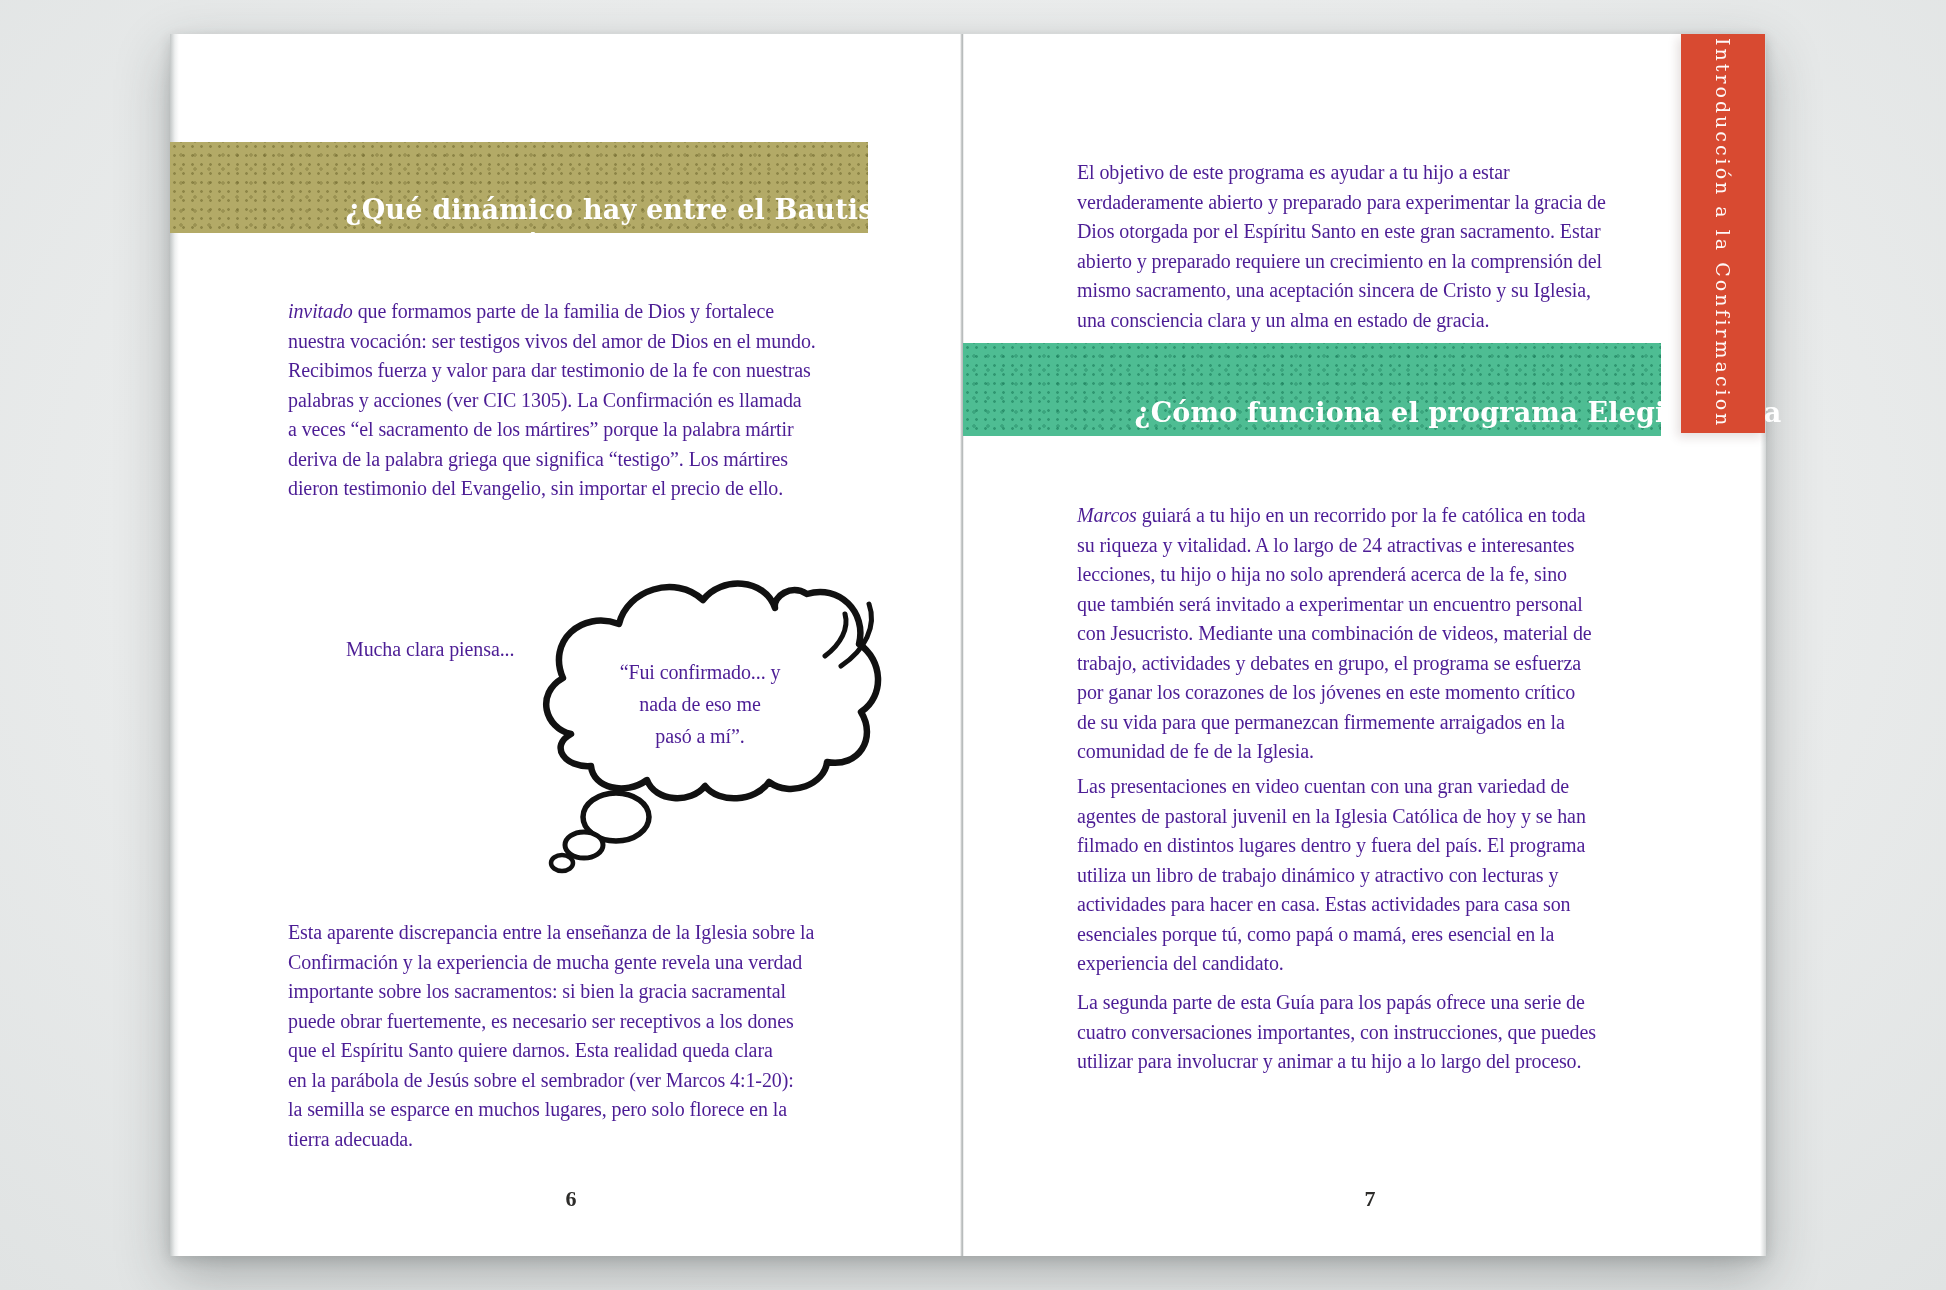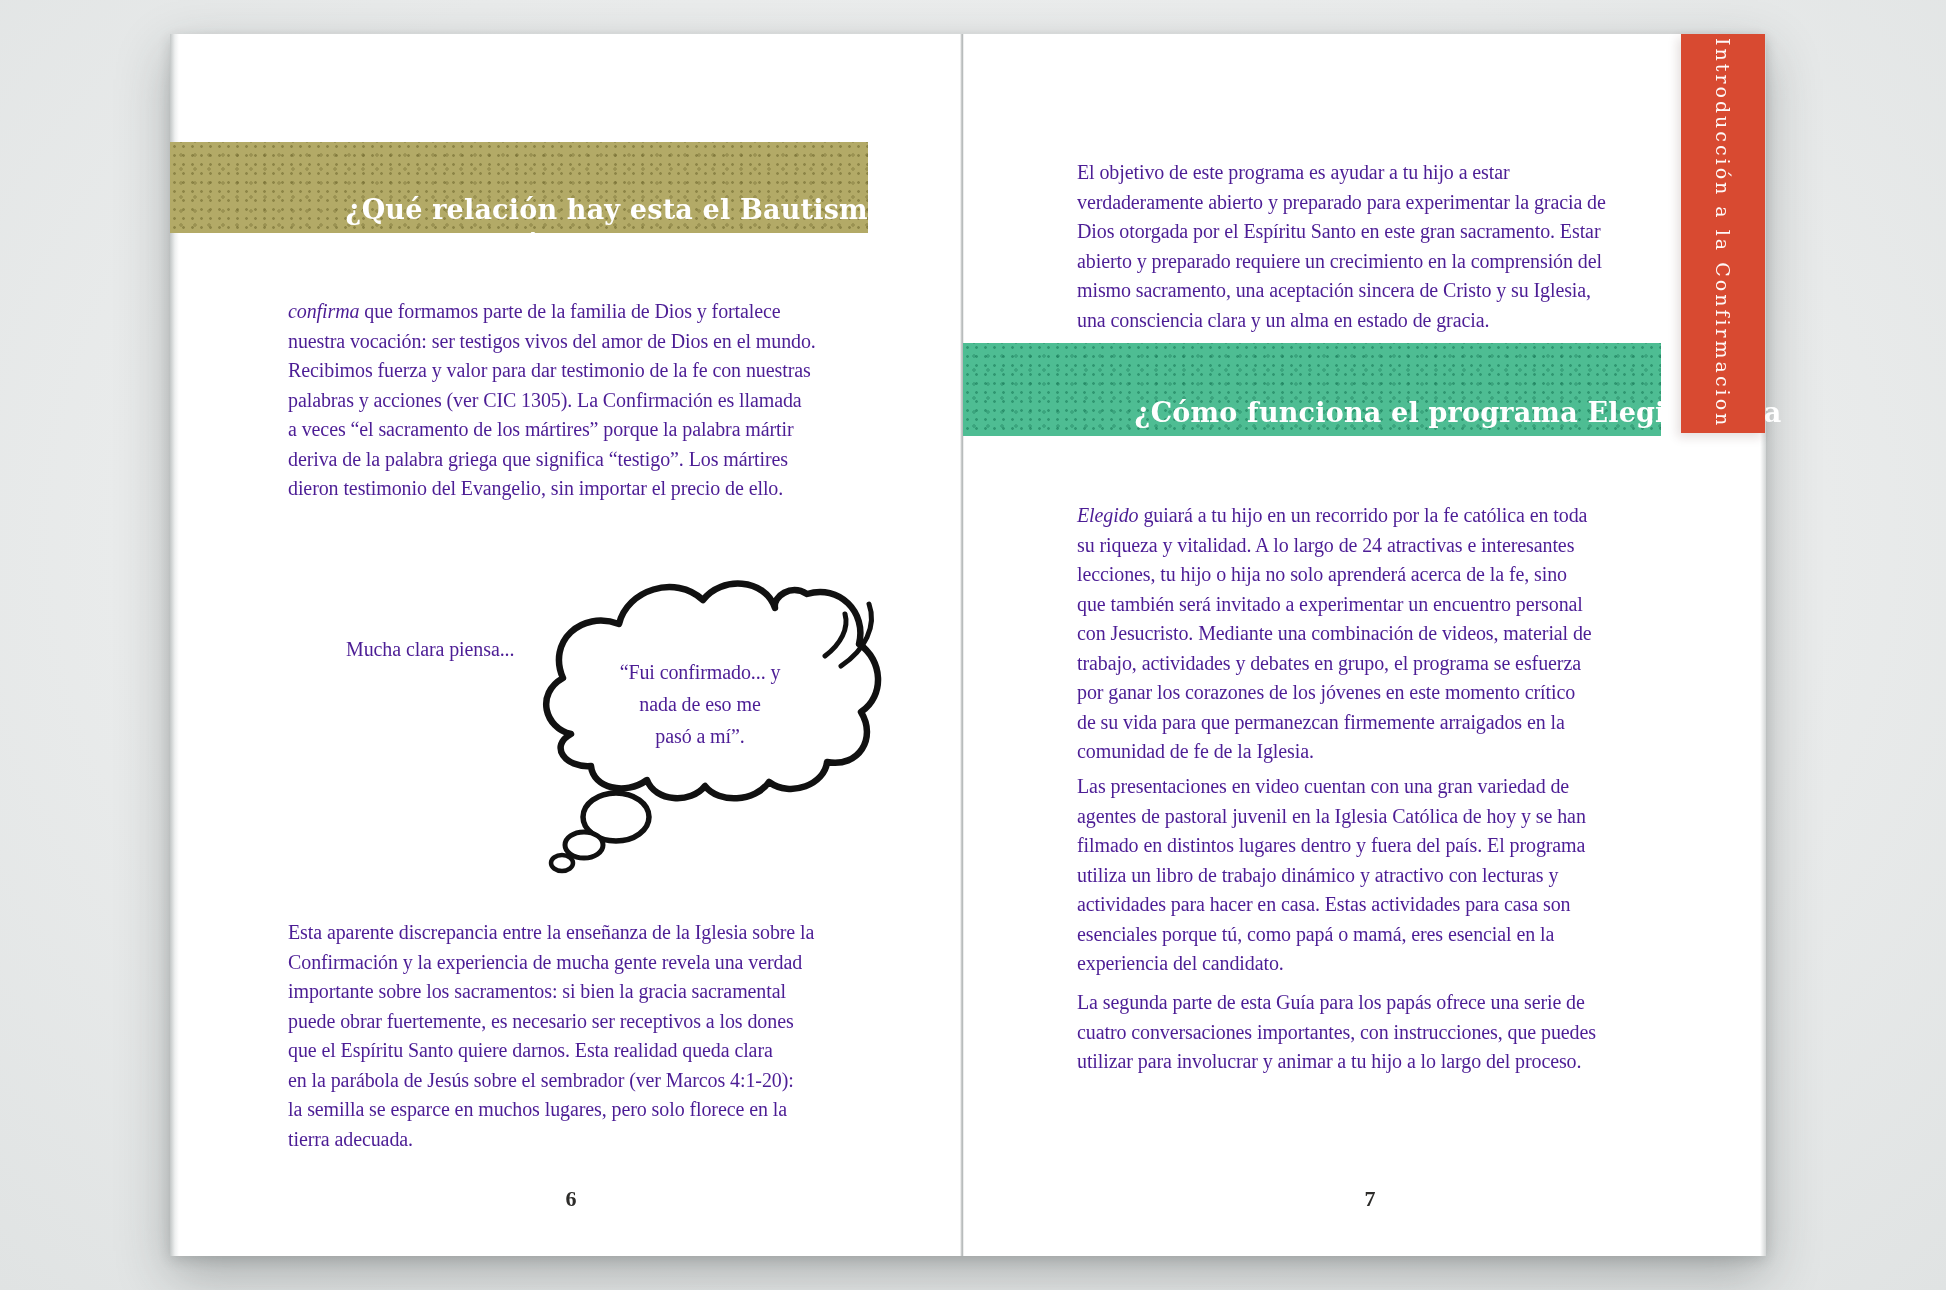--- a/index.html
+++ b/index.html
@@ -82,25 +82,25 @@
 
 <div id="canvas">
   <div class="spread">
 
     <div class="edge-left"></div>
     <div class="edge-right"></div>
     <div class="gutter"></div>
     <div class="gutter-line"></div>
 
     <div class="banner banner-olive">
-      <span>¿Qué relación hay esta el Bautismo
+      <span>¿Qué dinámico hay entre el Bautismo
 y la Confirmación?</span>
     </div>
 
-    <p class="body-text" id="l-para1"><em>confirma</em><span> que formamos parte de la familia de Dios y fortalece
+    <p class="body-text" id="l-para1"><em>invitado</em><span> que formamos parte de la familia de Dios y fortalece
 nuestra vocación: ser testigos vivos del amor de Dios en el mundo.
 Recibimos fuerza y valor para dar testimonio de la fe con nuestras
 palabras y acciones (ver CIC 1305). La Confirmación es llamada
 a veces “el sacramento de los mártires” porque la palabra mártir
 deriva de la palabra griega que significa “testigo”. Los mártires
 dieron testimonio del Evangelio, sin importar el precio de ello.</span></p>
 
     <div class="body-text" id="l-think-label">Mucha clara piensa...</div>
 
     <div class="cloud-wrap">
@@ -147,21 +147,21 @@
 Dios otorgada por el Espíritu Santo en este gran sacramento. Estar
 abierto y preparado requiere un crecimiento en la comprensión del
 mismo sacramento, una aceptación sincera de Cristo y su Iglesia,
 una consciencia clara y un alma en estado de gracia.</p>
 
     <div class="banner banner-teal">
       <span>¿Cómo funciona el programa Elegido para
 preparar a mi hijo para la Confirmación?</span>
     </div>
 
-    <p class="body-text" id="r-para2"><em>Elegido</em><span> guiará a tu hijo en un recorrido por la fe católica en toda
+    <p class="body-text" id="r-para2"><em>Marcos</em><span> guiará a tu hijo en un recorrido por la fe católica en toda
 su riqueza y vitalidad. A lo largo de 24 atractivas e interesantes
 lecciones, tu hijo o hija no solo aprenderá acerca de la fe, sino
 que también será invitado a experimentar un encuentro personal
 con Jesucristo. Mediante una combinación de videos, material de
 trabajo, actividades y debates en grupo, el programa se esfuerza
 por ganar los corazones de los jóvenes en este momento crítico
 de su vida para que permanezcan firmemente arraigados en la
 comunidad de fe de la Iglesia.</span></p>
 
     <p class="body-text" id="r-para3">Las presentaciones en video cuentan con una gran variedad de

